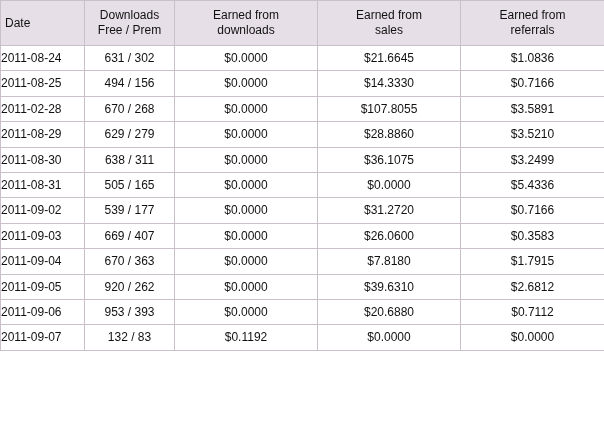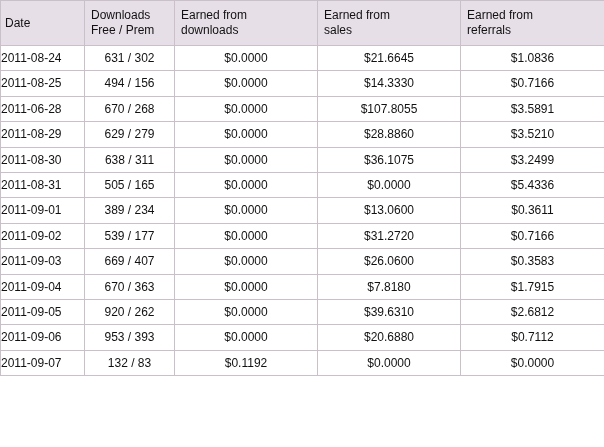--- a/index.html
+++ b/index.html
@@ -18,21 +18,21 @@
     width: 604px;
     table-layout: fixed;
   }
   table.stats th {
     background: #e7dfe7;
     color: #111111;
     font-weight: normal;
     font-size: 12px;
     padding: 7px 6px;
     border: 1px solid #c9c0c9;
-    text-align: left;
+    text-align: center;
     line-height: 1.25;
   }
   table.stats th.date-col {
     text-align: left;
     padding-left: 4px;
   }
   table.stats td {
     font-size: 12px;
     color: #111111;
     border: 1px solid #c9c0c9;
@@ -94,21 +94,21 @@
       <td>$1.0836</td>
     </tr>
     <tr>
       <td class="date-cell">2011-08-25</td>
       <td>494 / 156</td>
       <td>$0.0000</td>
       <td>$14.3330</td>
       <td>$0.7166</td>
     </tr>
     <tr>
-      <td class="date-cell">2011-06-28</td>
+      <td class="date-cell">2011-02-28</td>
       <td>670 / 268</td>
       <td>$0.0000</td>
       <td>$107.8055</td>
       <td>$3.5891</td>
     </tr>
     <tr>
       <td class="date-cell">2011-08-29</td>
       <td>629 / 279</td>
       <td>$0.0000</td>
       <td>$28.8860</td>
@@ -120,27 +120,20 @@
       <td>$0.0000</td>
       <td>$36.1075</td>
       <td>$3.2499</td>
     </tr>
     <tr>
       <td class="date-cell">2011-08-31</td>
       <td>505 / 165</td>
       <td>$0.0000</td>
       <td>$0.0000</td>
       <td>$5.4336</td>
-    </tr>
-    <tr>
-      <td class="date-cell">2011-09-01</td>
-      <td>389 / 234</td>
-      <td>$0.0000</td>
-      <td>$13.0600</td>
-      <td>$0.3611</td>
     </tr>
     <tr>
       <td class="date-cell">2011-09-02</td>
       <td>539 / 177</td>
       <td>$0.0000</td>
       <td>$31.2720</td>
       <td>$0.7166</td>
     </tr>
     <tr>
       <td class="date-cell">2011-09-03</td>

